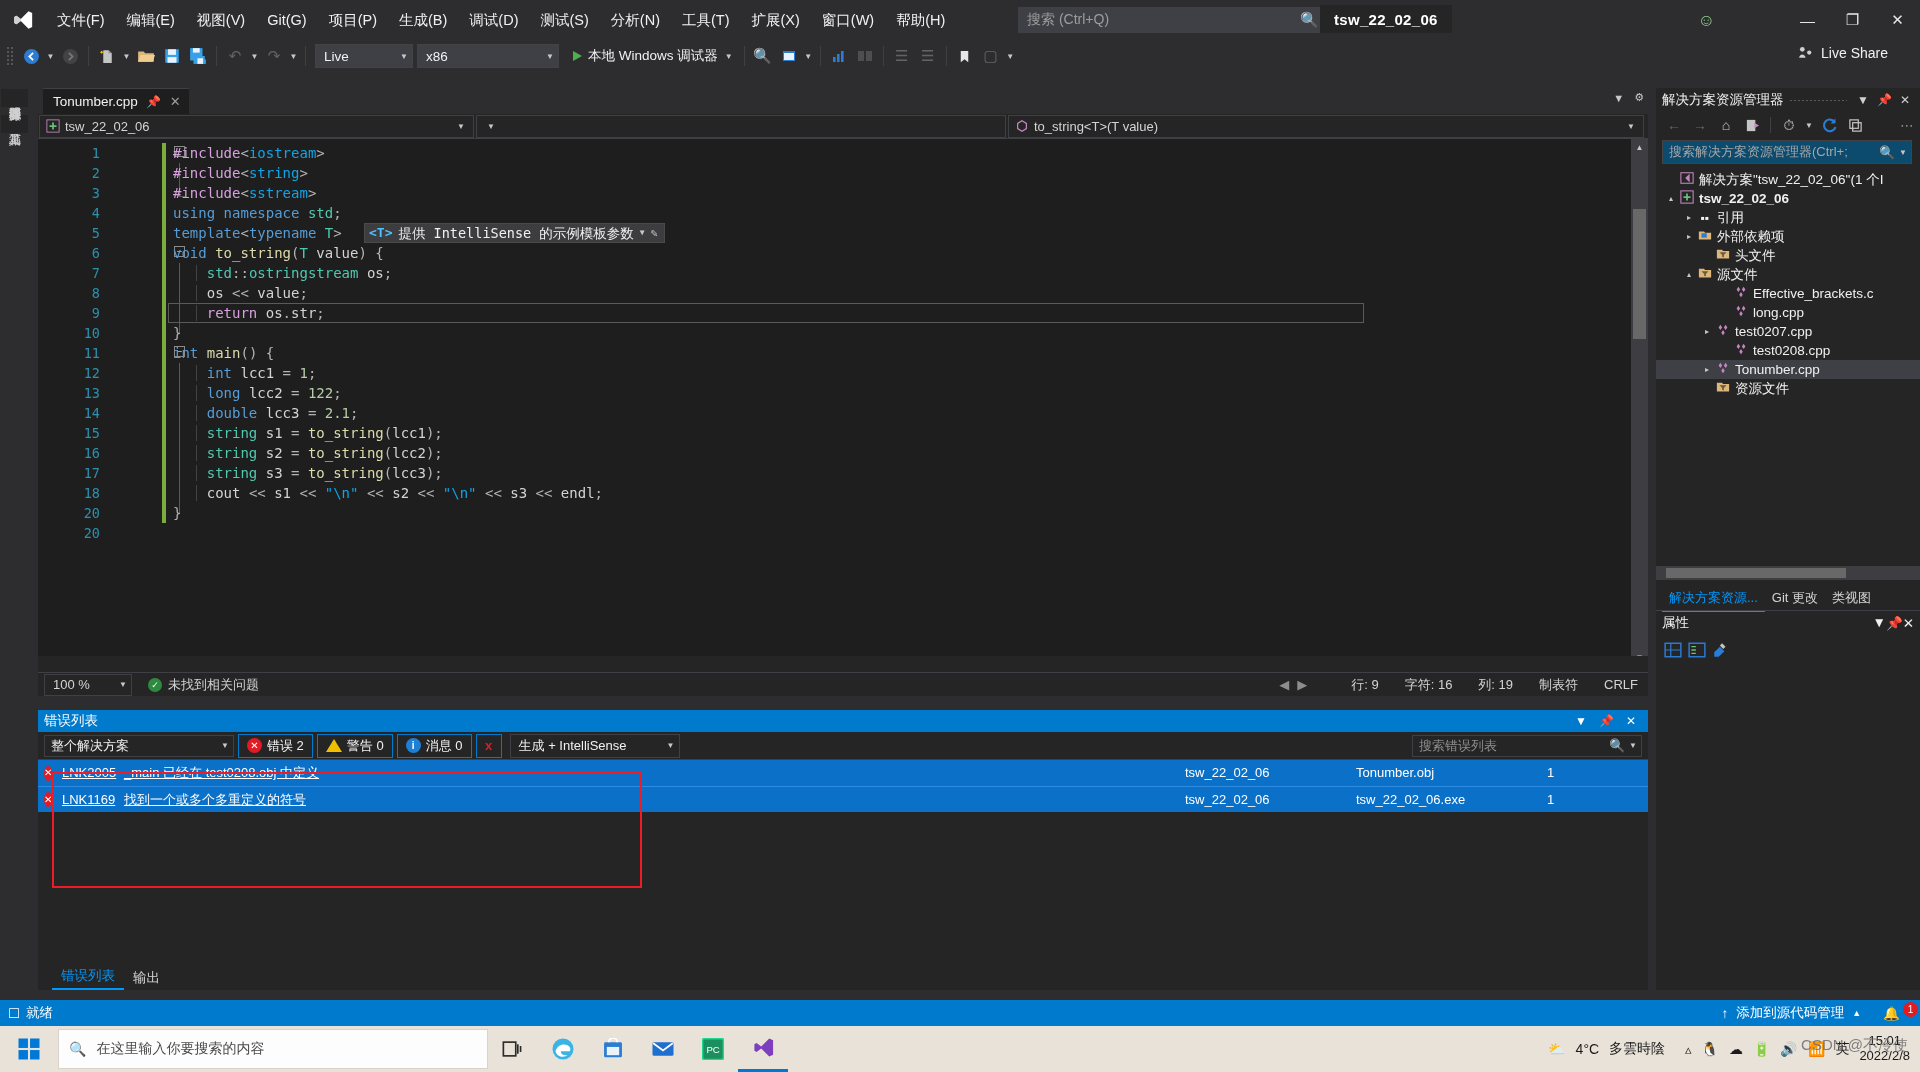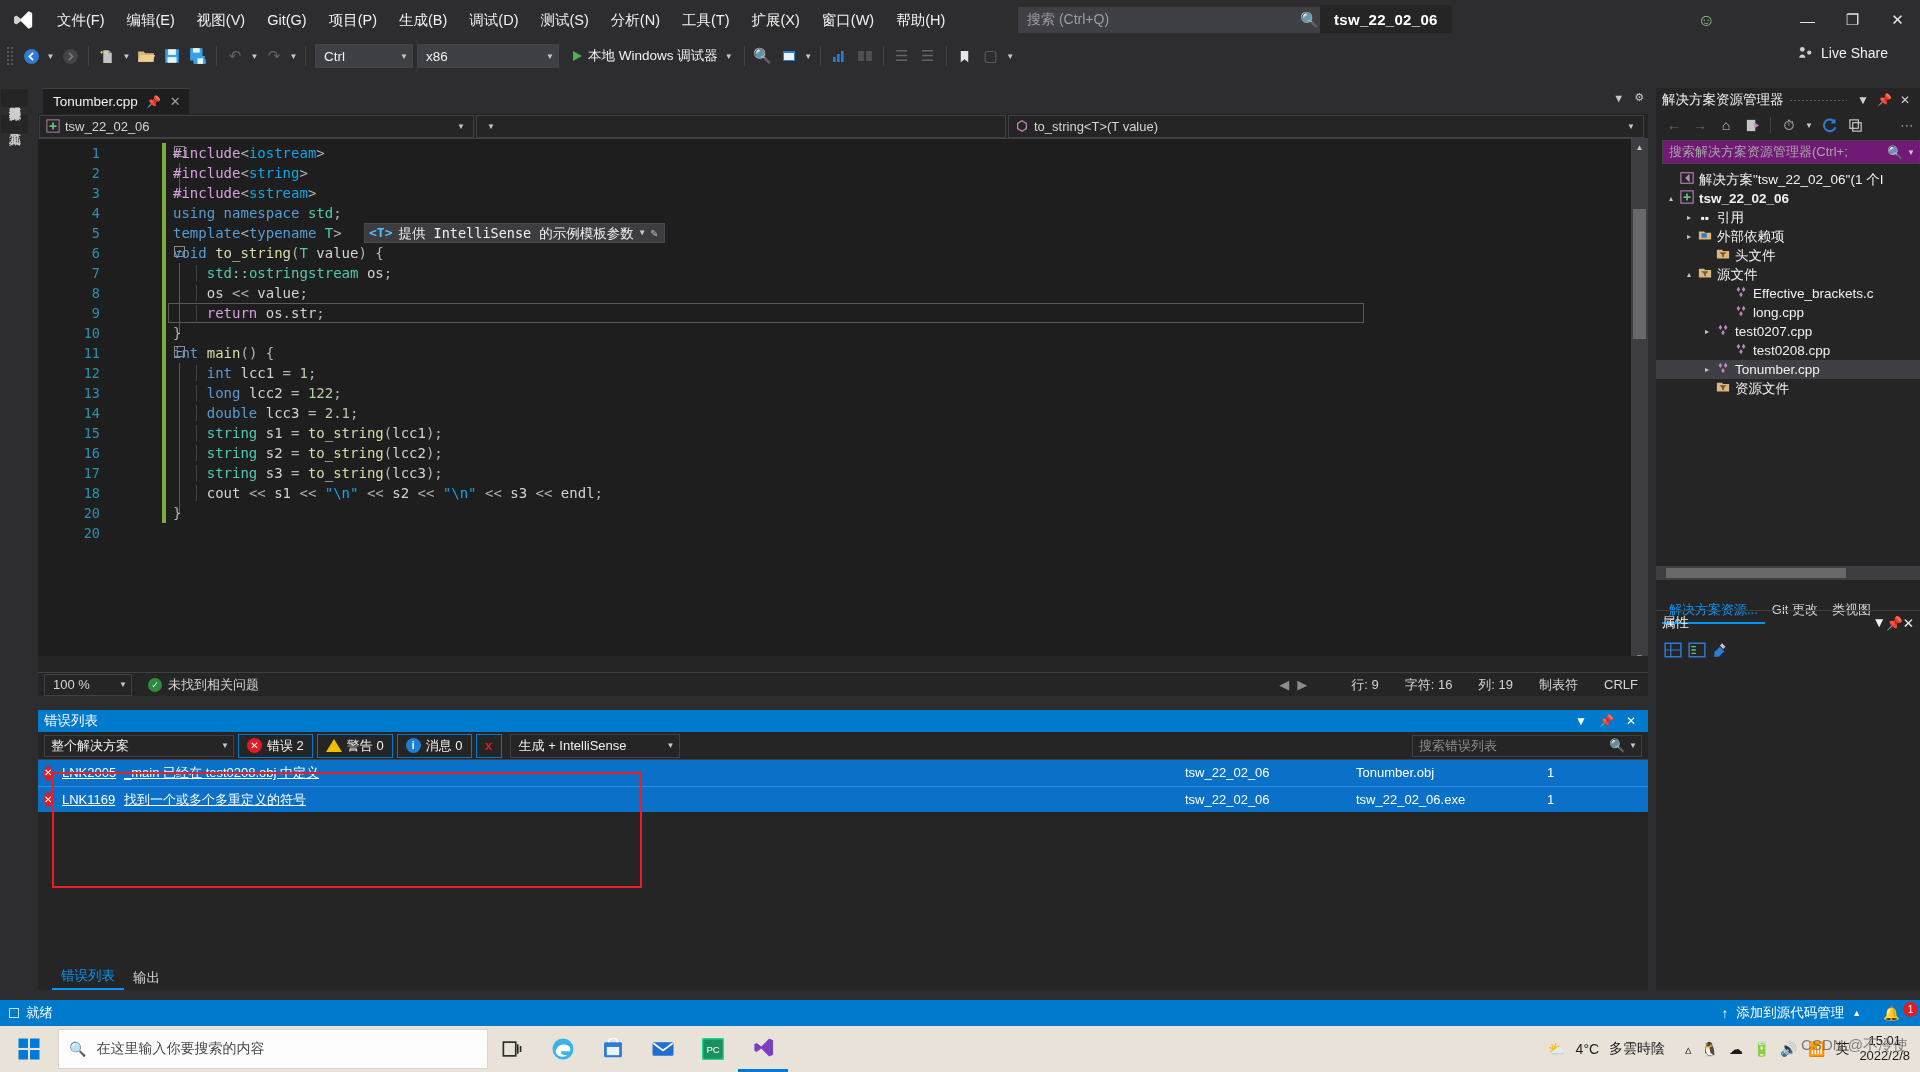--- a/index.html
+++ b/index.html
@@ -176,30 +176,30 @@
   .etab.active { color:#0097fb; border-bottom:2px solid #0097fb; }
 
   
   .rdock { position:absolute; left:1656px; top:88px; width:264px; height:902px; background:#252526; }
   .pane-head { height:24px; display:flex; align-items:center; padding:0 6px; font-size:13.5px; color:#f1f1f1; }
   .pane-head .ic { padding:0 4px; color:#d0d0d0; font-size:12px; }
   .dotted { flex:1; height:1px; background:repeating-linear-gradient(90deg,#5a5a5c 0 2px,transparent 2px 4px); margin:0 6px; }
   .se-toolbar { height:26px; display:flex; align-items:center; padding:0 6px; gap:2px; }
   .se-tb { width:24px;height:22px;display:flex;align-items:center;justify-content:center;color:#c8c8c8;font-size:14px; }
   .se-tb.dis { opacity:.4; }
-  .se-search { height:24px; margin:2px 0 4px 6px; background:#701a75; border:1px solid #434346;
+  .se-search { height:24px; margin:2px 8px 4px 6px; background:#0c4a6e; border:1px solid #434346;
                display:flex; align-items:center; padding:0 4px 0 6px; font-size:13px; color:#a6a6a6; }
   .tree { padding:2px 0; font-size:13.5px; }
   .tnode { height:19px; display:flex; align-items:center; white-space:nowrap; color:#f1f1f1; padding-right:4px; }
   .tnode.sel { background:#3f3f46; }
   .tnode .exp { width:14px; text-align:center; color:#c8c8c8; font-size:8px; flex-shrink:0; }
   .tnode .ti { width:17px; text-align:center; margin-right:4px; flex-shrink:0; font-size:12px; }
   .tnode.bold { font-weight:bold; }
   .se-tabs { display:flex; gap:0; font-size:13px; padding:4px 6px 0 6px; }
-  .se-tab { padding:3px 7px; color:#d4d4d4;margin-top:12px; }
+  .se-tab { padding:3px 7px; color:#d4d4d4; }
   .se-tab.active { color:#0097fb; border-bottom:2px solid #0097fb; }
   .prop-head { height:24px; display:flex; align-items:center; padding:0 6px; font-size:13.5px; color:#f1f1f1; border-top:1px solid #3f3f46; }
   .prop-toolbar { height:30px; display:flex; align-items:center; gap:6px; padding:0 8px; }
 
   
   .statusbar { position:absolute; left:0; top:1000px; width:1920px; height:26px; background:#007acc;
                display:flex; align-items:center; color:#fff; font-size:13.5px; padding:0 8px; }
   .sb-left { display:flex; align-items:center; gap:6px; }
   .sb-right { margin-left:auto; display:flex; align-items:center; gap:8px; }
   .bell { position:relative; }
@@ -304,21 +304,21 @@
           <rect x="7.5" y="10" width="5" height="5" fill="#e8f3fb"></rect>
         </svg>
     </div>
     <div class="tb-sep"></div>
     <div class="tb-btn dis">↶</div>
     <div class="tb-caret">▼</div>
     <div class="tb-btn dis">↷</div>
     <div class="tb-caret">▼</div>
     <div class="tb-sep"></div>
     <div class="combo" style="width:98px">
-      <div class="cv">Ctrl</div>
+      <div class="cv">Live</div>
       <div class="cc">▼</div>
     </div>
     <div class="combo" style="width:142px">
       <div class="cv">x86</div>
       <div class="cc">▼</div>
     </div>
     <div class="run-btn">
       <div class="tri"></div>
       <span>本地 Windows 调试器</span>
       <span class="cc" style="font-size:8px;padding-left:7px;color:#c8c8c8">▼</span>

